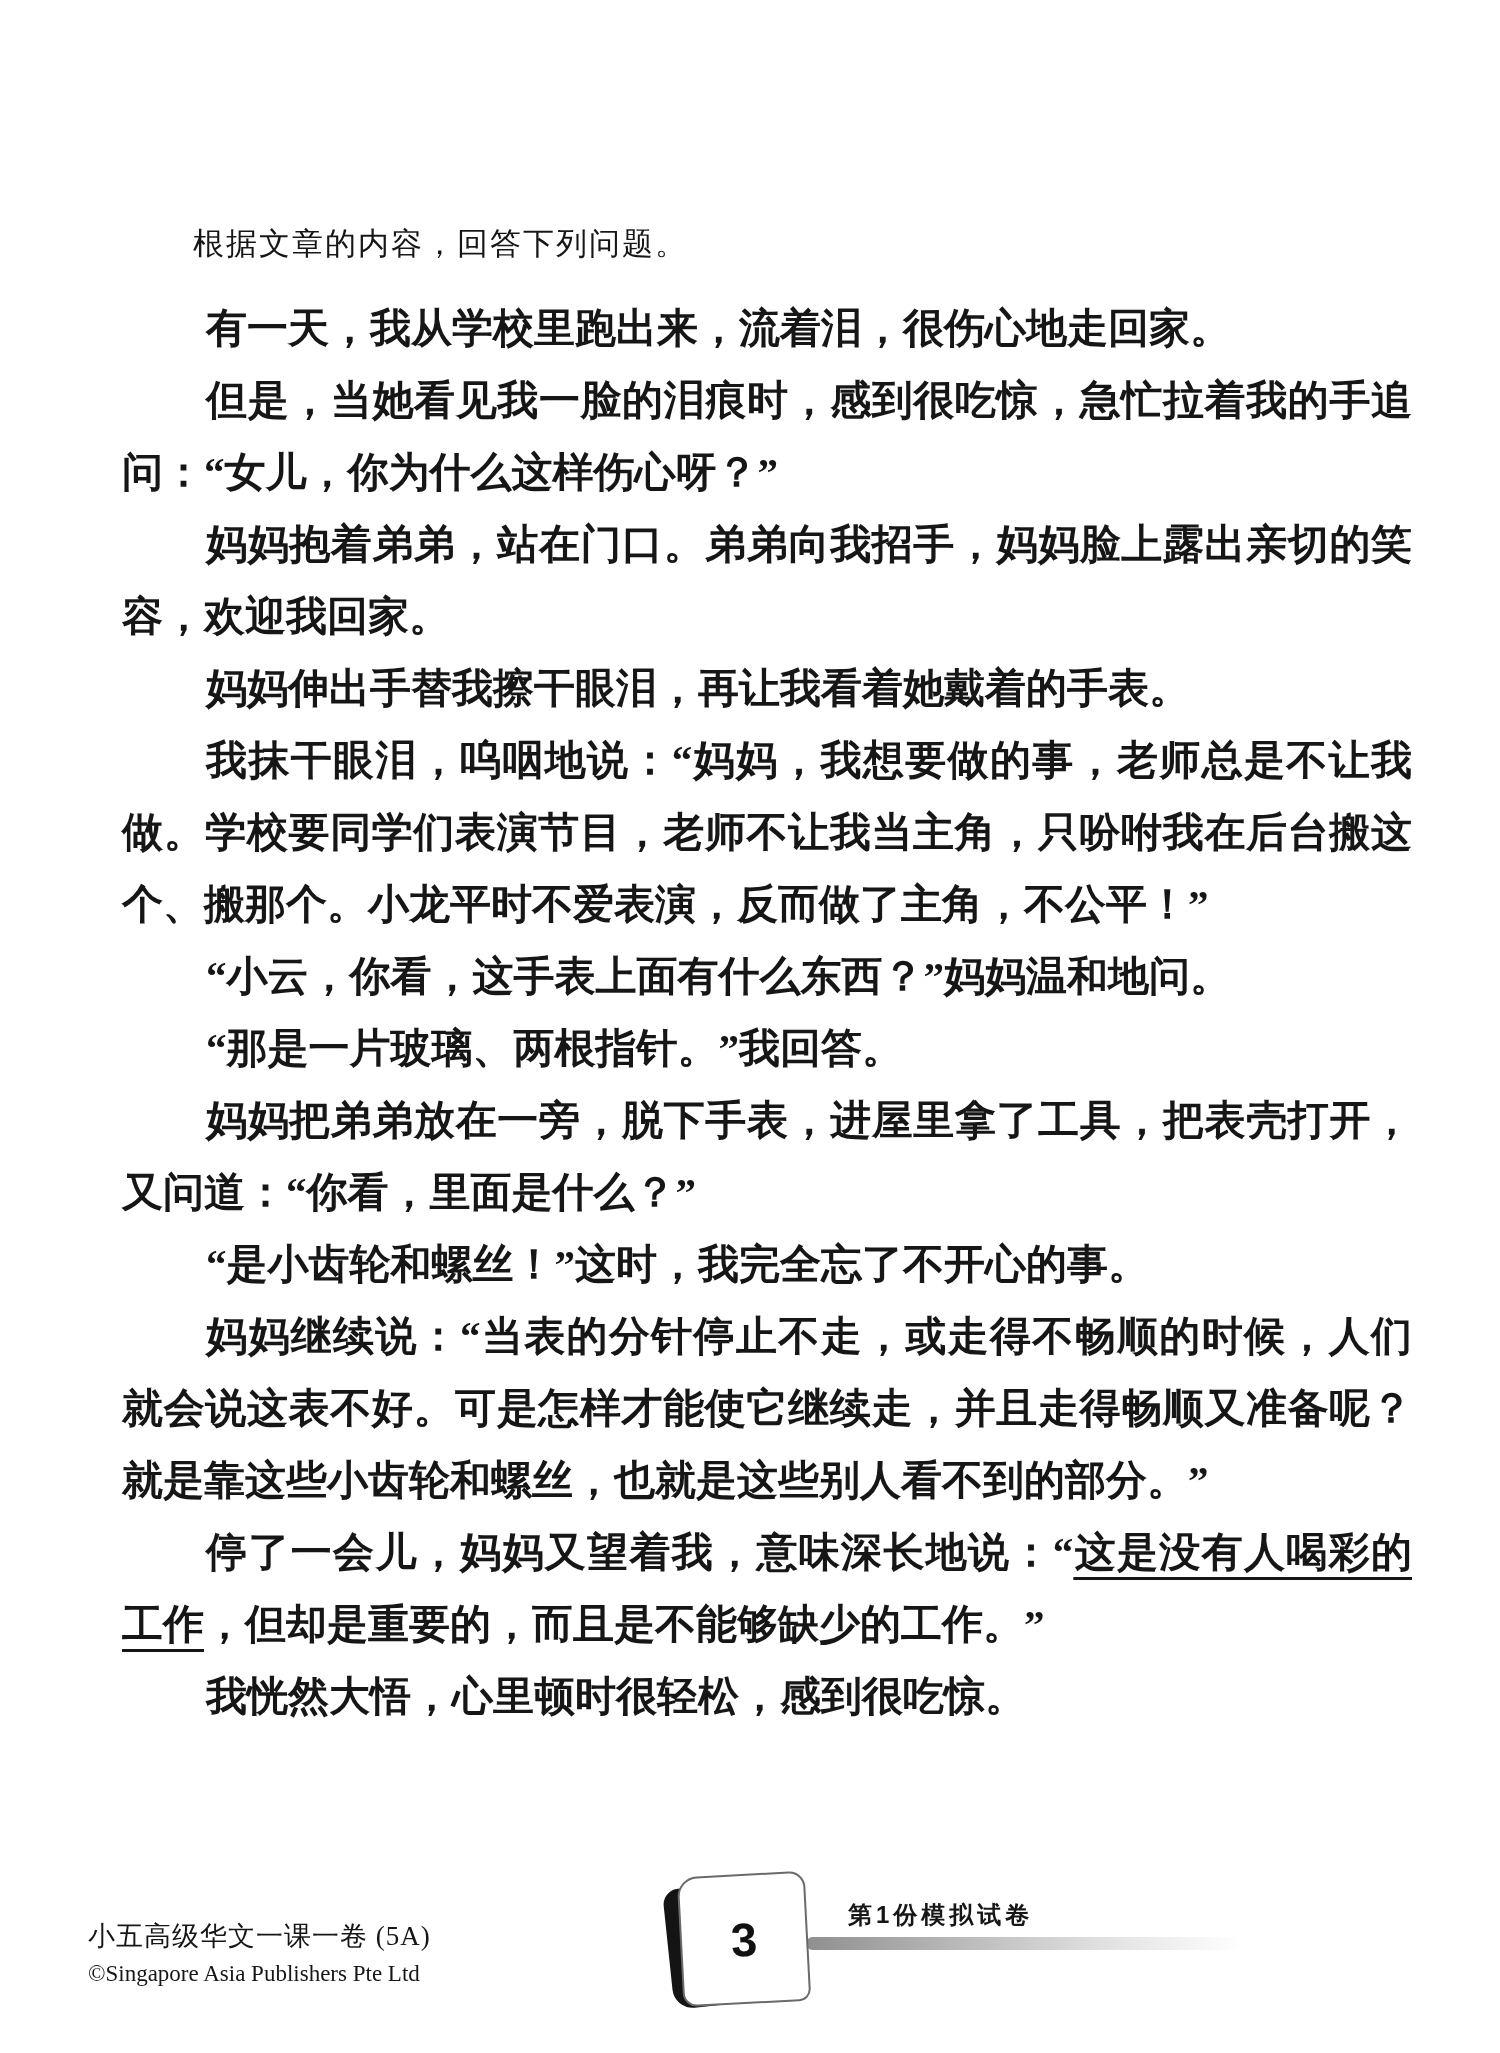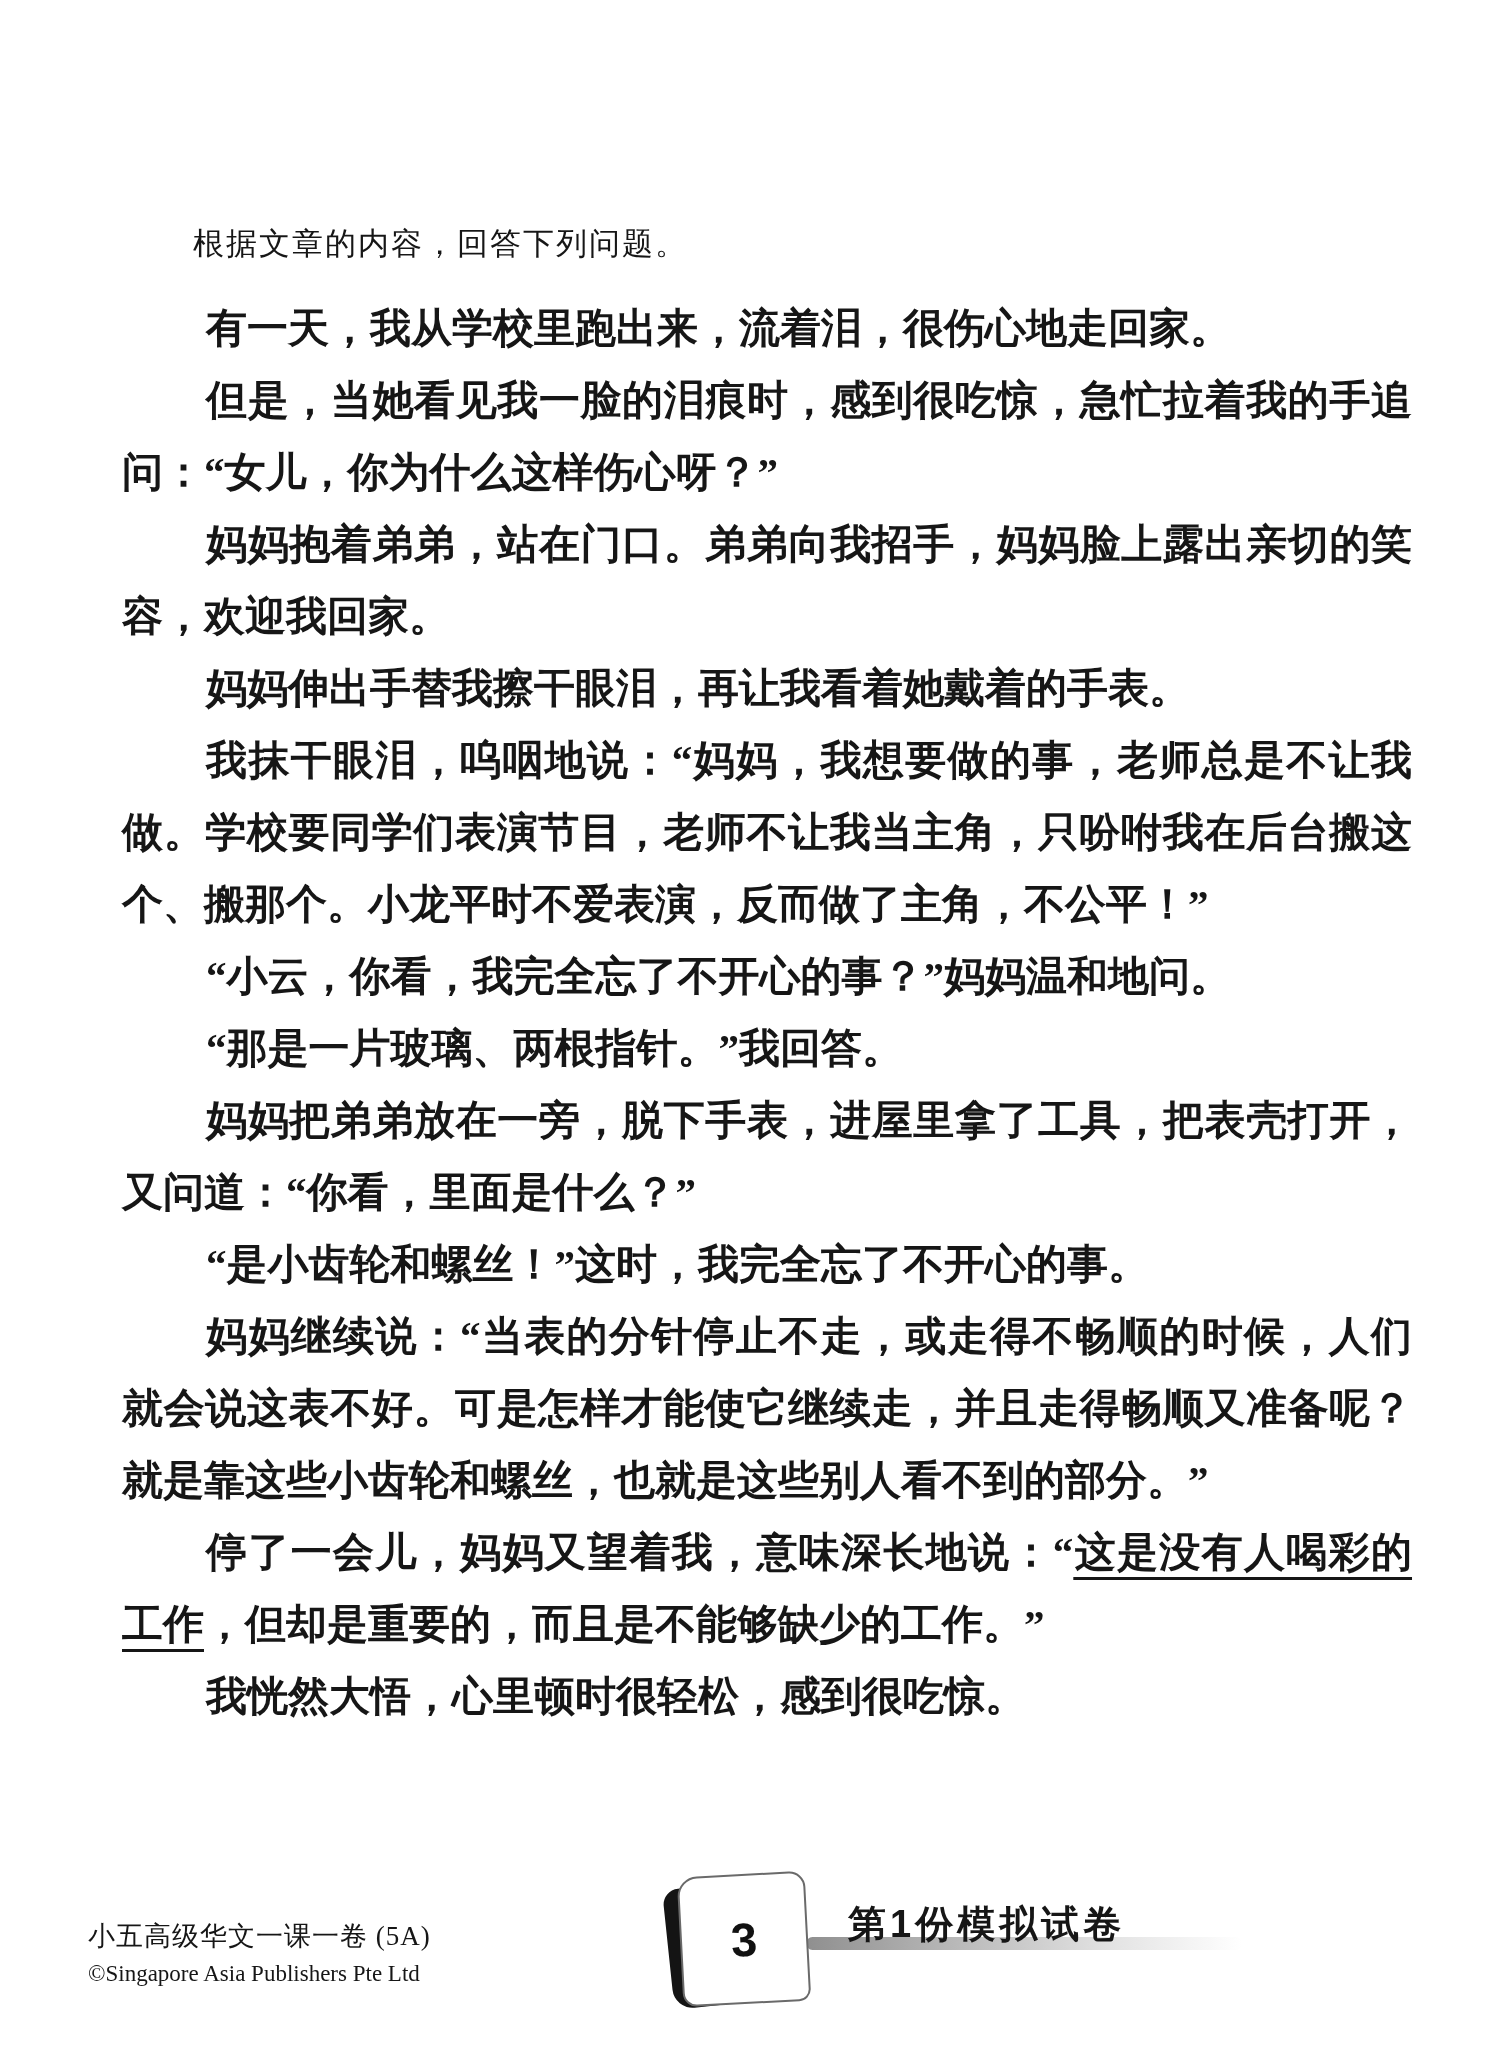--- a/index.html
+++ b/index.html
@@ -79,39 +79,39 @@
     display:flex; align-items:center; justify-content:center;
   }
   .tab-front .num {
     font-family:"Liberation Sans", sans-serif;
     font-weight:700; font-size:47px; color:#111;
   }
 
   .paper-label {
     position:absolute; left:848px; top:1899px; z-index:3;
     font-family:"Liberation Sans", sans-serif;
-    font-weight:700; font-size:38px; letter-spacing:4px;
+    font-weight:700; font-size:24px; letter-spacing:4px;
     white-space:nowrap;
   }
 </style>
 </head>
 <body>
 
 <div class="page">
 
 
   <div class="instruction">根据文章的内容，回答下列问题。</div>
 
   <div class="passage" id="passage">
       <p><span>有一天，我从学校里跑出来，流着泪，很伤心地走回家。</span></p>
       <p><span>但是，当她看见我一脸的泪痕时，感到很吃惊，急忙拉着我的手追问：“女儿，你为什么这样伤心呀？”</span></p>
       <p><span>妈妈抱着弟弟，站在门口。弟弟向我招手，妈妈脸上露出亲切的笑容，欢迎我回家。</span></p>
       <p><span>妈妈伸出手替我擦干眼泪，再让我看着她戴着的手表。</span></p>
       <p><span>我抹干眼泪，呜咽地说：“妈妈，我想要做的事，老师总是不让我做。学校要同学们表演节目，老师不让我当主角，只吩咐我在后台搬这个、搬那个。小龙平时不爱表演，反而做了主角，不公平！”</span></p>
-      <p><span>“小云，你看，我完全忘了不开心的事？”妈妈温和地问。</span></p>
+      <p><span>“小云，你看，这手表上面有什么东西？”妈妈温和地问。</span></p>
       <p><span>“那是一片玻璃、两根指针。”我回答。</span></p>
       <p><span>妈妈把弟弟放在一旁，脱下手表，进屋里拿了工具，把表壳打开，又问道：“你看，里面是什么？”</span></p>
       <p><span>“是小齿轮和螺丝！”这时，我完全忘了不开心的事。</span></p>
       <p><span>妈妈继续说：“当表的分针停止不走，或走得不畅顺的时候，人们就会说这表不好。可是怎样才能使它继续走，并且走得畅顺又准备呢？就是靠这些小齿轮和螺丝，也就是这些别人看不到的部分。”</span></p>
       <p><span>停了一会儿，妈妈又望着我，意味深长地说：“</span><span class="u">这是没有人喝彩的工作</span><span>，但却是重要的，而且是不能够缺少的工作。”</span></p>
       <p><span>我恍然大悟，心里顿时很轻松，感到很吃惊。</span></p>
     </div>
 
   <div class="footer-left">
     <div>小五高级华文一课一卷 (5A)</div>

